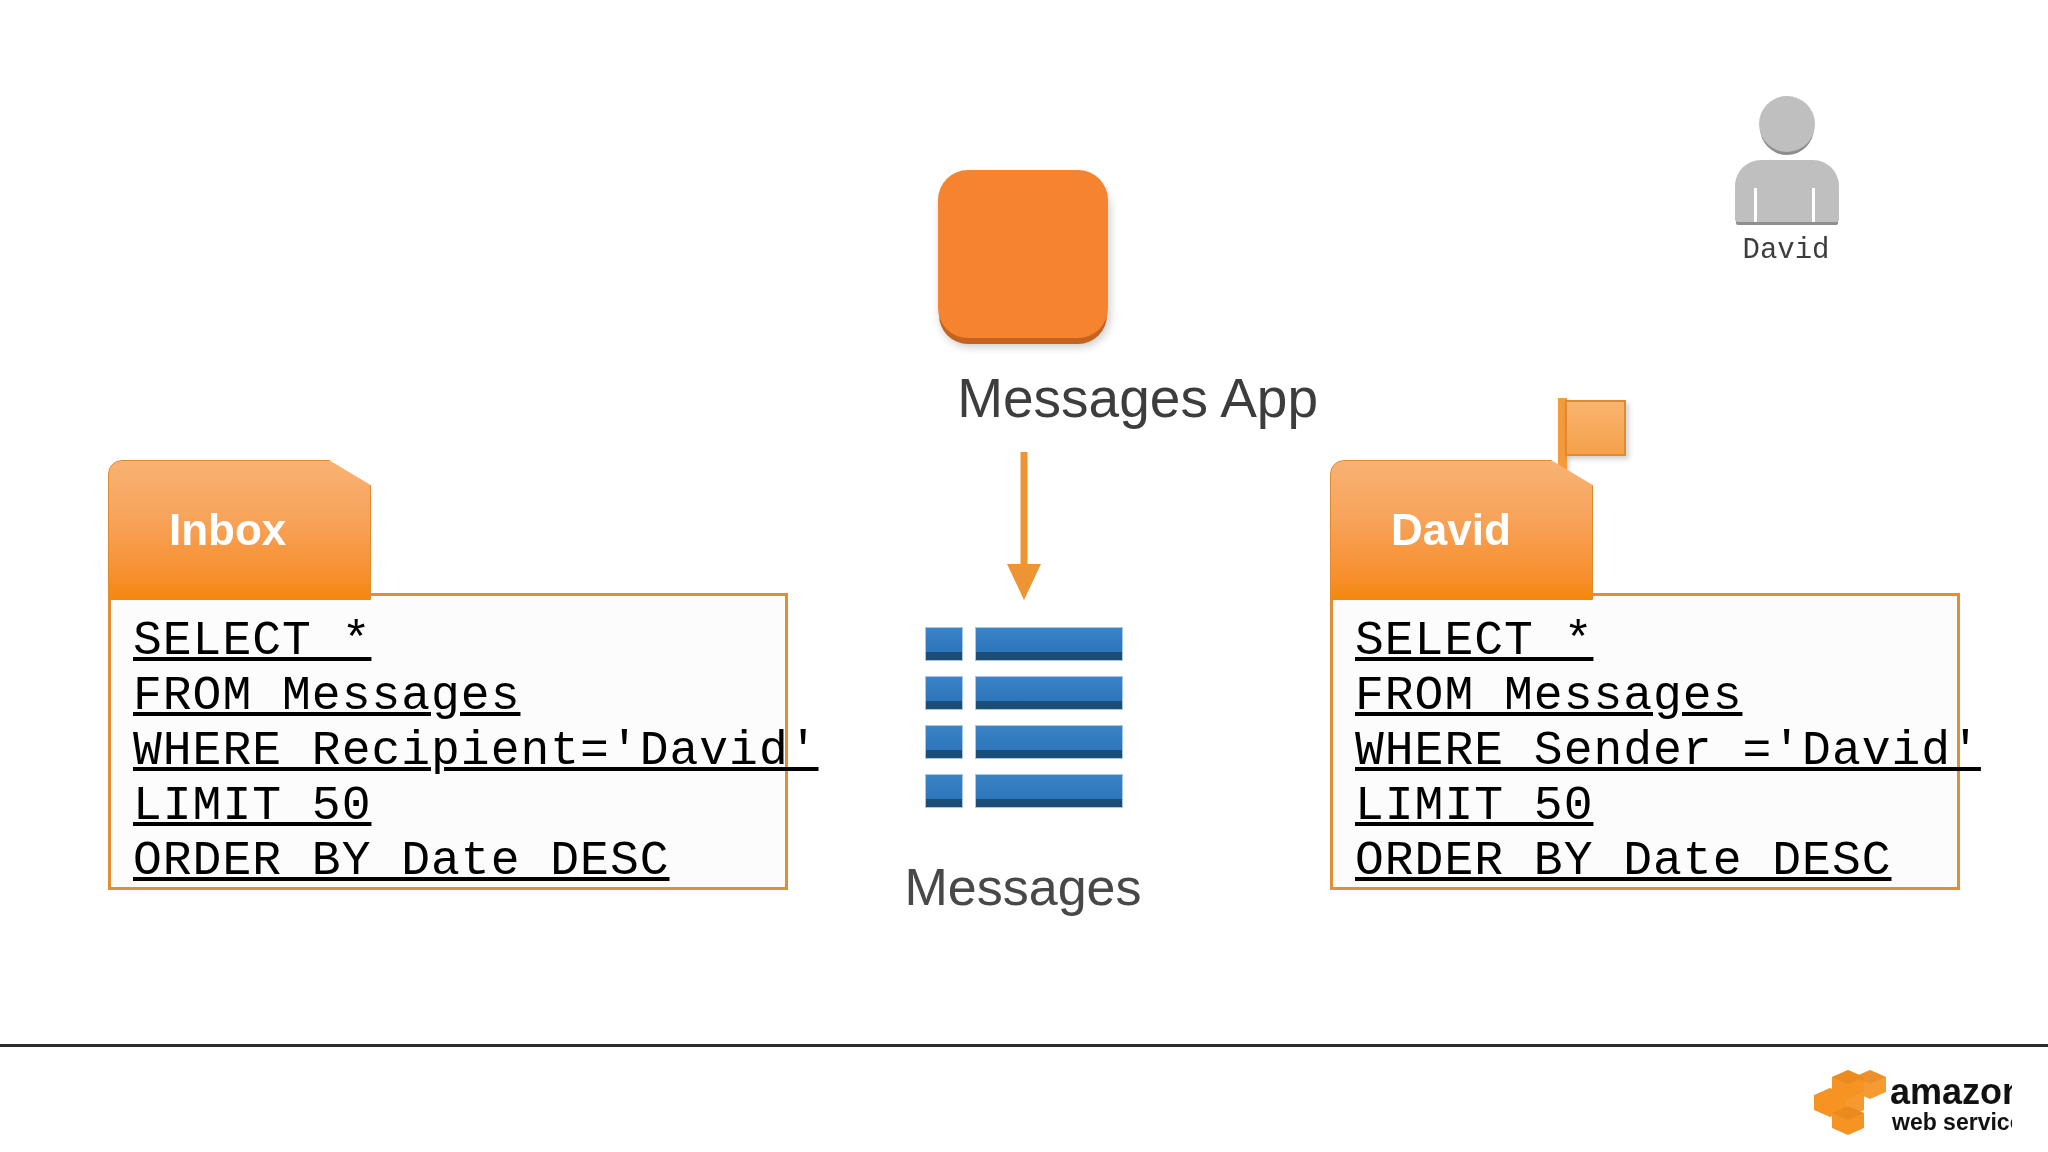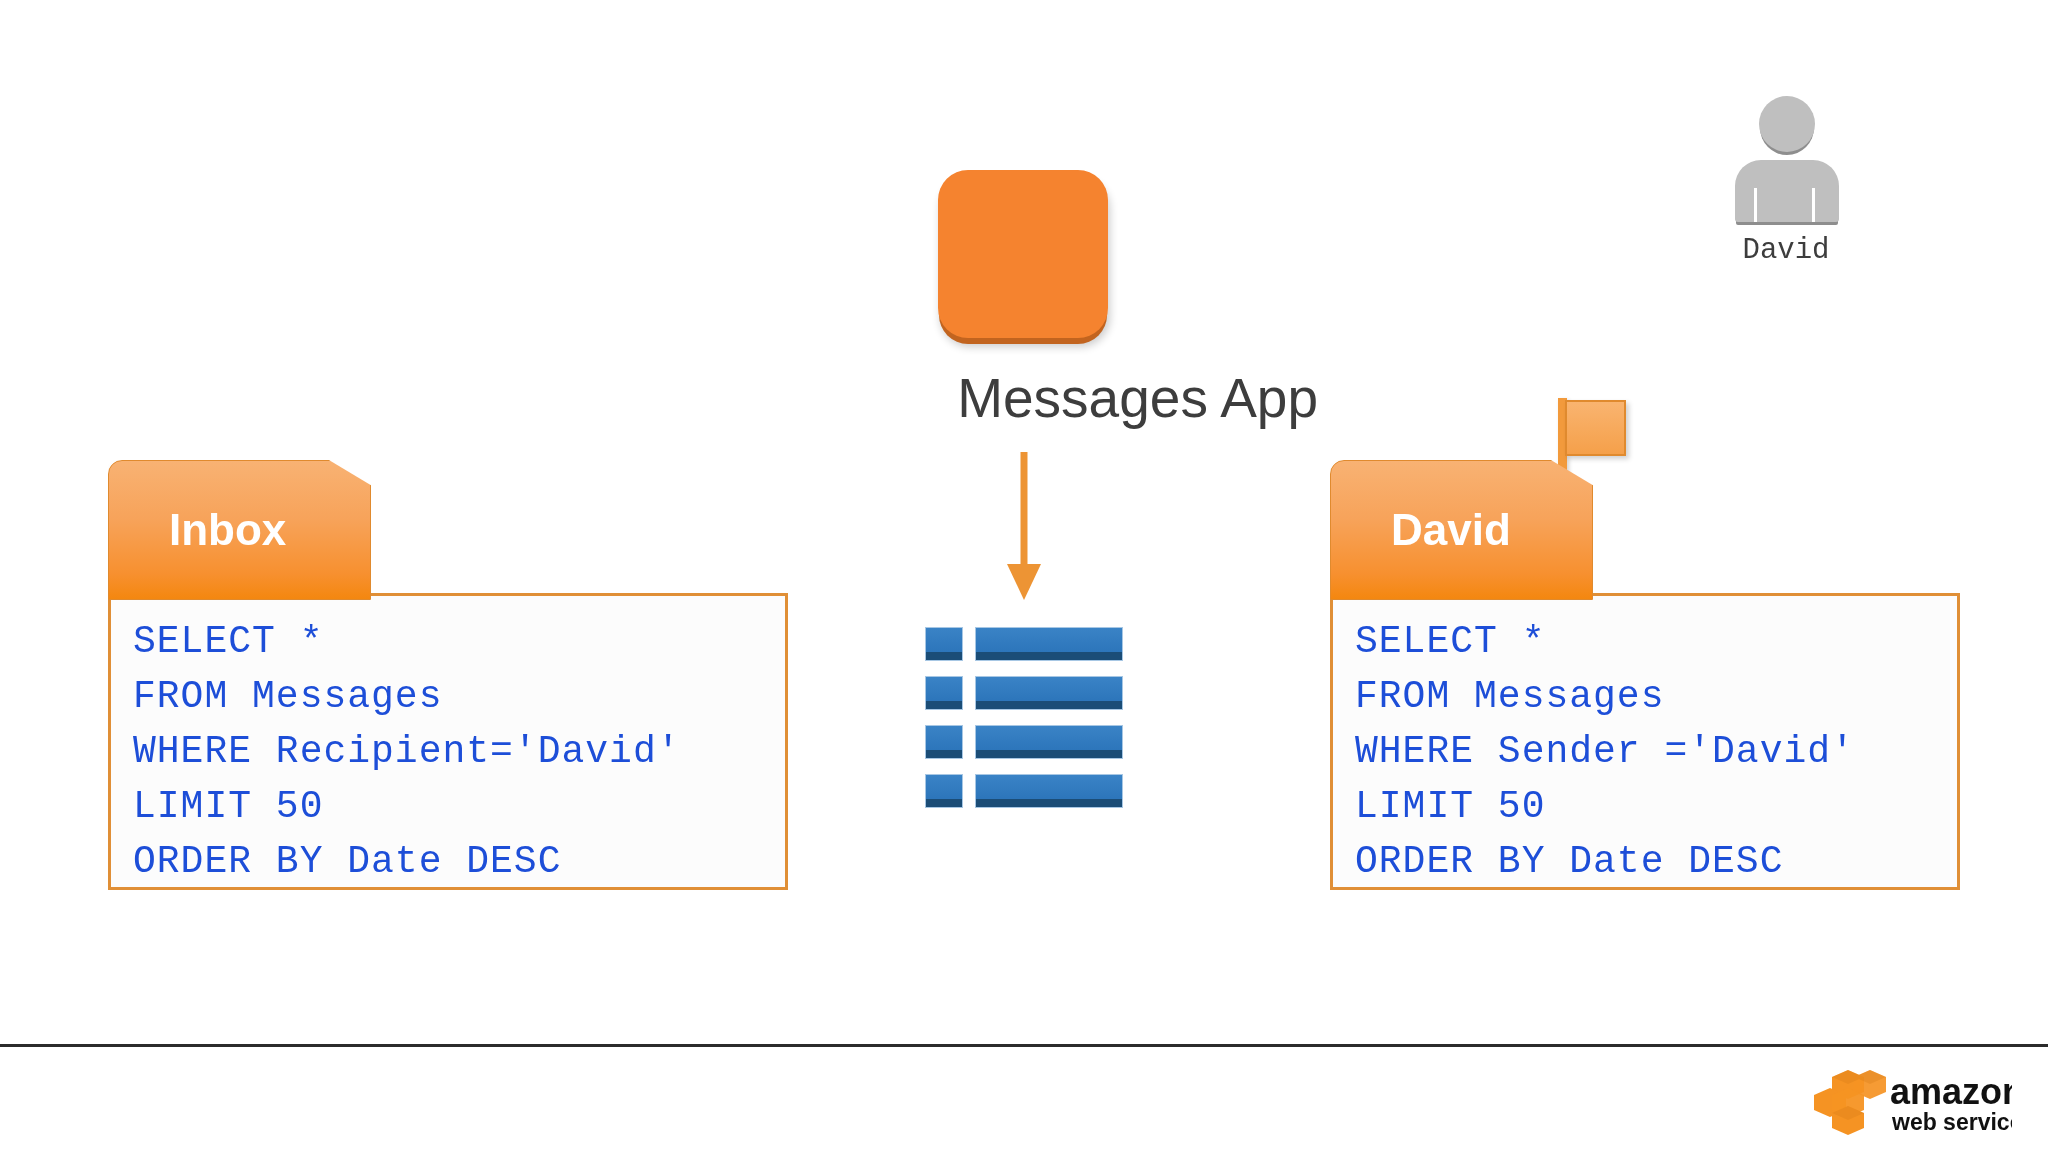--- a/index.html
+++ b/index.html
@@ -160,26 +160,27 @@
 
   .panel-body {
     position: absolute;
     left: 0;
     background: #FCFCFC;
     border: 3px solid #E08F36;
     box-sizing: border-box;
   }
   .sql {
     font-family: "Liberation Mono", "DejaVu Sans Mono", monospace;
-    font-size: 38px;
+    font-size: 48px;
     line-height: 55px;
-    color: #1d4ed8;
+    color: #000000;
     white-space: pre;
     padding: 18px 0 16px 22px;
     letter-spacing: 1px;
+    text-decoration: underline;
   }
 
   
   .flag {
     position: absolute;
     width: 70px;
     height: 96px;
   }
   .flag-pole {
     position: absolute;
@@ -245,20 +246,21 @@
       <div class="tbl-cell-sm"></div>
       <div class="tbl-cell-lg"></div>
     </div>
     <div class="tbl-row" style="top:147px;">
       <div class="tbl-cell-sm"></div>
       <div class="tbl-cell-lg"></div>
     </div>
   </div>
 
   <div class="abs table-caption nosel">
+    <div>Messages</div>
   </div>
 
   <div class="abs person">
     <div class="person-head"></div>
     <div class="person-body"></div>
     <div class="person-arm left"></div>
     <div class="person-arm right"></div>
     <div class="person-label nosel">David</div>
   </div>
 

